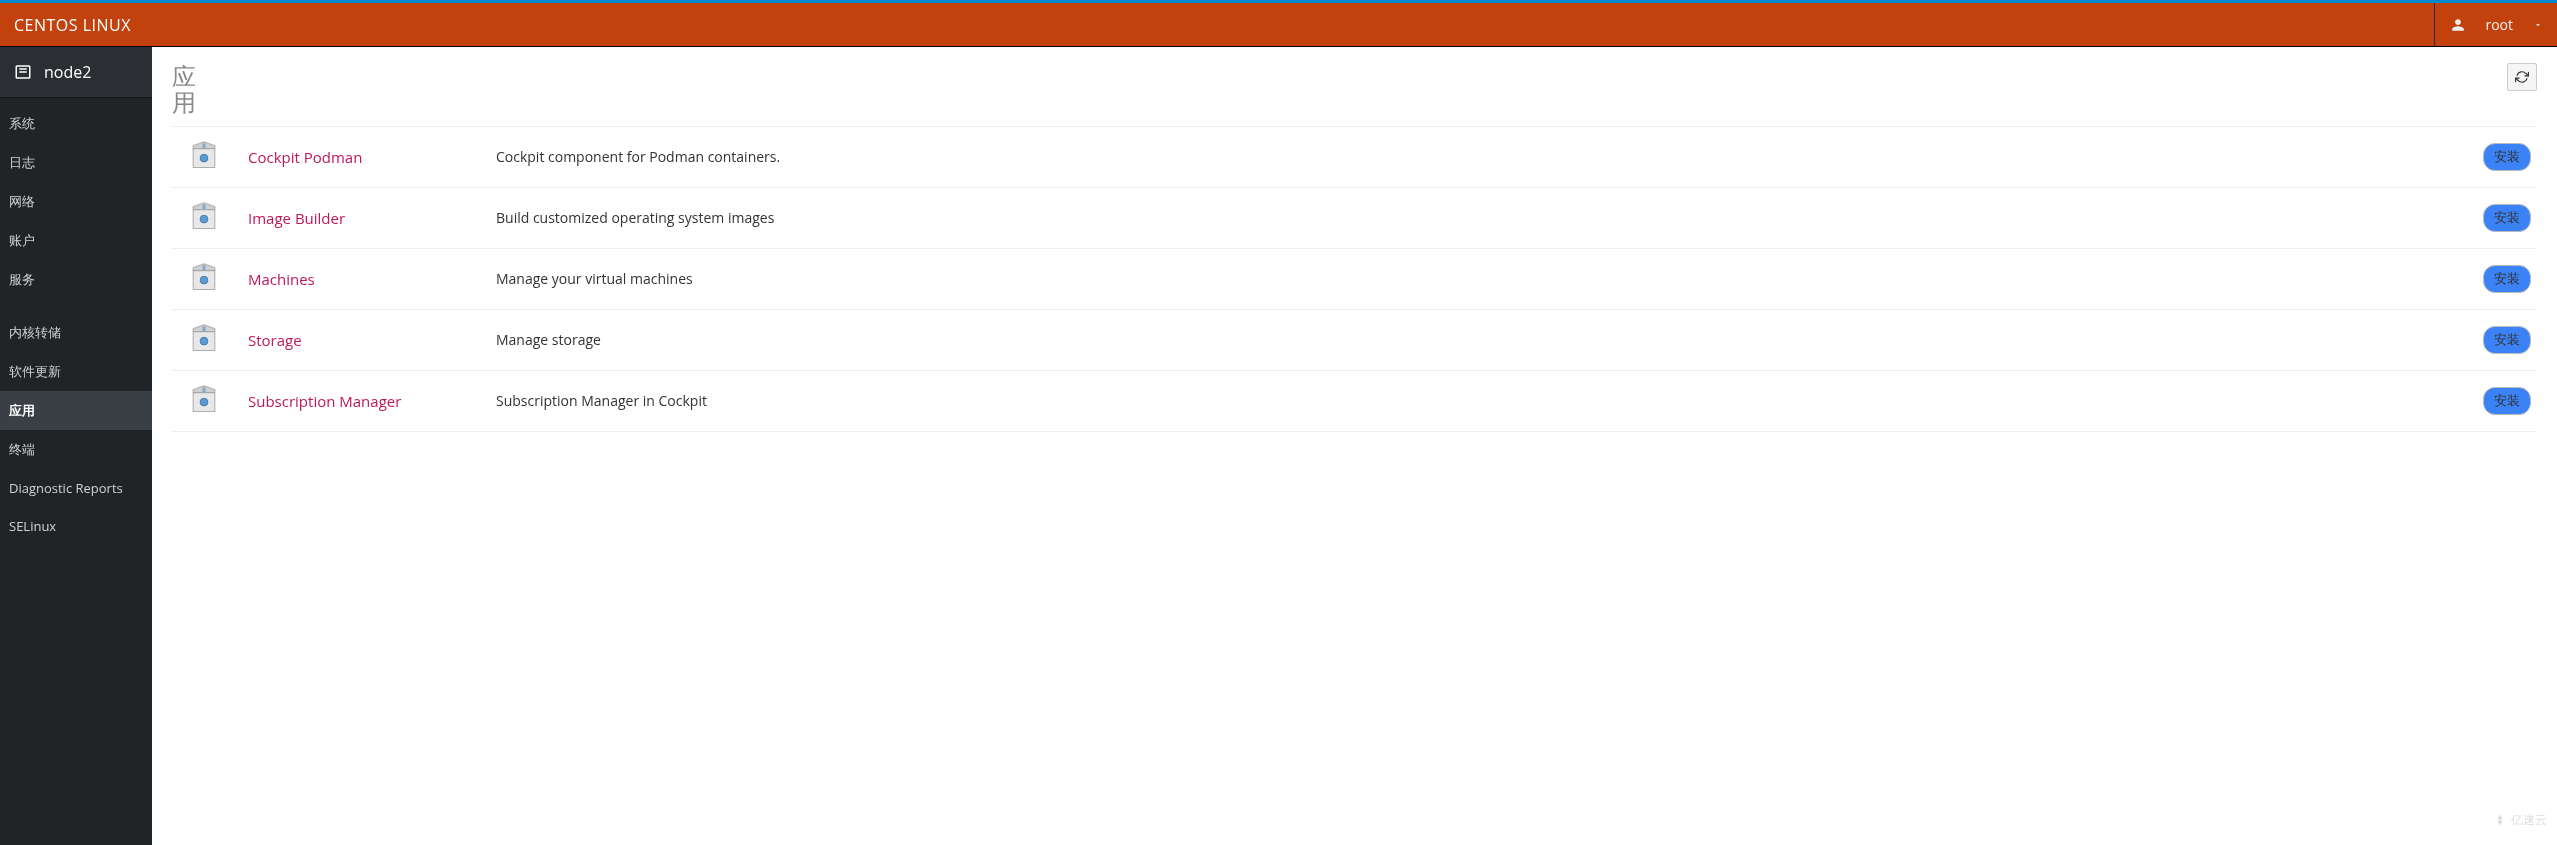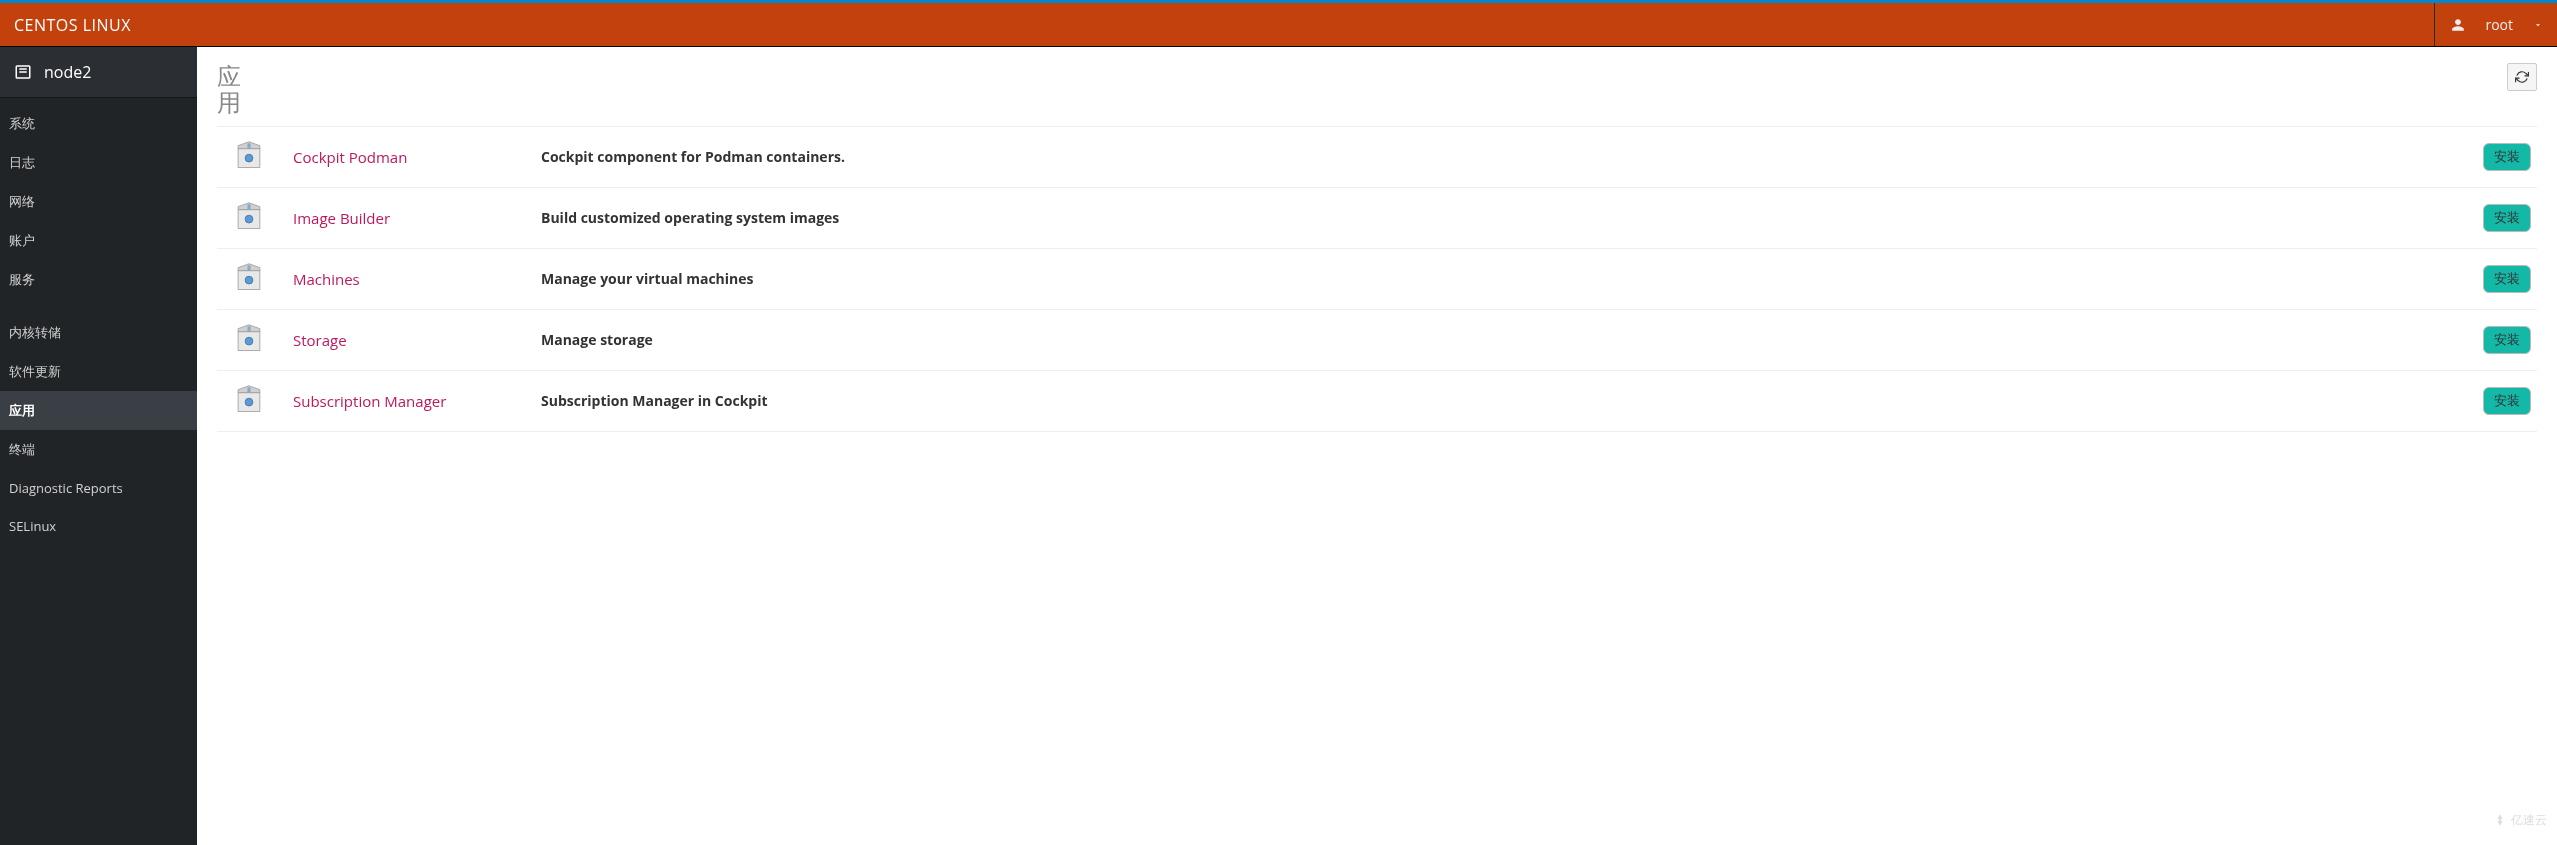--- a/index.html
+++ b/index.html
@@ -30,21 +30,21 @@
       gap: 20px;
       color: #eee;
       cursor: pointer;
       font-size: 14px;
       padding-left: 16px;
       height: 100%;
       border-left: 1px solid #2a2a2a;
     }
     .layout { display: flex; height: calc(100% - 47px); }
     .sidebar {
-      width: 197px;
+      width: 152px;
       background: #212427;
       color: #d1d1d1;
       display: flex;
       flex-direction: column;
       flex-shrink: 0;
     }
     .host-header {
       display: flex;
       align-items: center;
       gap: 12px;
@@ -112,28 +112,28 @@
       border-bottom: 1px solid #eee;
       gap: 18px;
     }
     .app-icon {
       width: 52px;
       display: flex;
       justify-content: center;
     }
     .generic-pkg-icon { width: 26px; height: 28px; }
     .app-name { width: 230px; font-size: 15px; color: #be185d; }
-    .app-desc { flex: 1; font-size: 14px; color: #333; font-weight: bold; }
+    .app-desc { flex: 1; font-size: 14px; color: #333; }
     .install-btn {
       border: 1px solid #bbb;
-      background: #14b8a6;
+      background: #3b82f6;
       color: #333;
       padding: 4px 10px;
       font-size: 13px;
-      border-radius: 6px;
+      border-radius: 12px;
       cursor: pointer;
     }
     .watermark {
       position: fixed;
       right: 10px;
       bottom: 16px;
       font-size: 12px;
       color: #ccc;
       display: flex;
       align-items: center;

